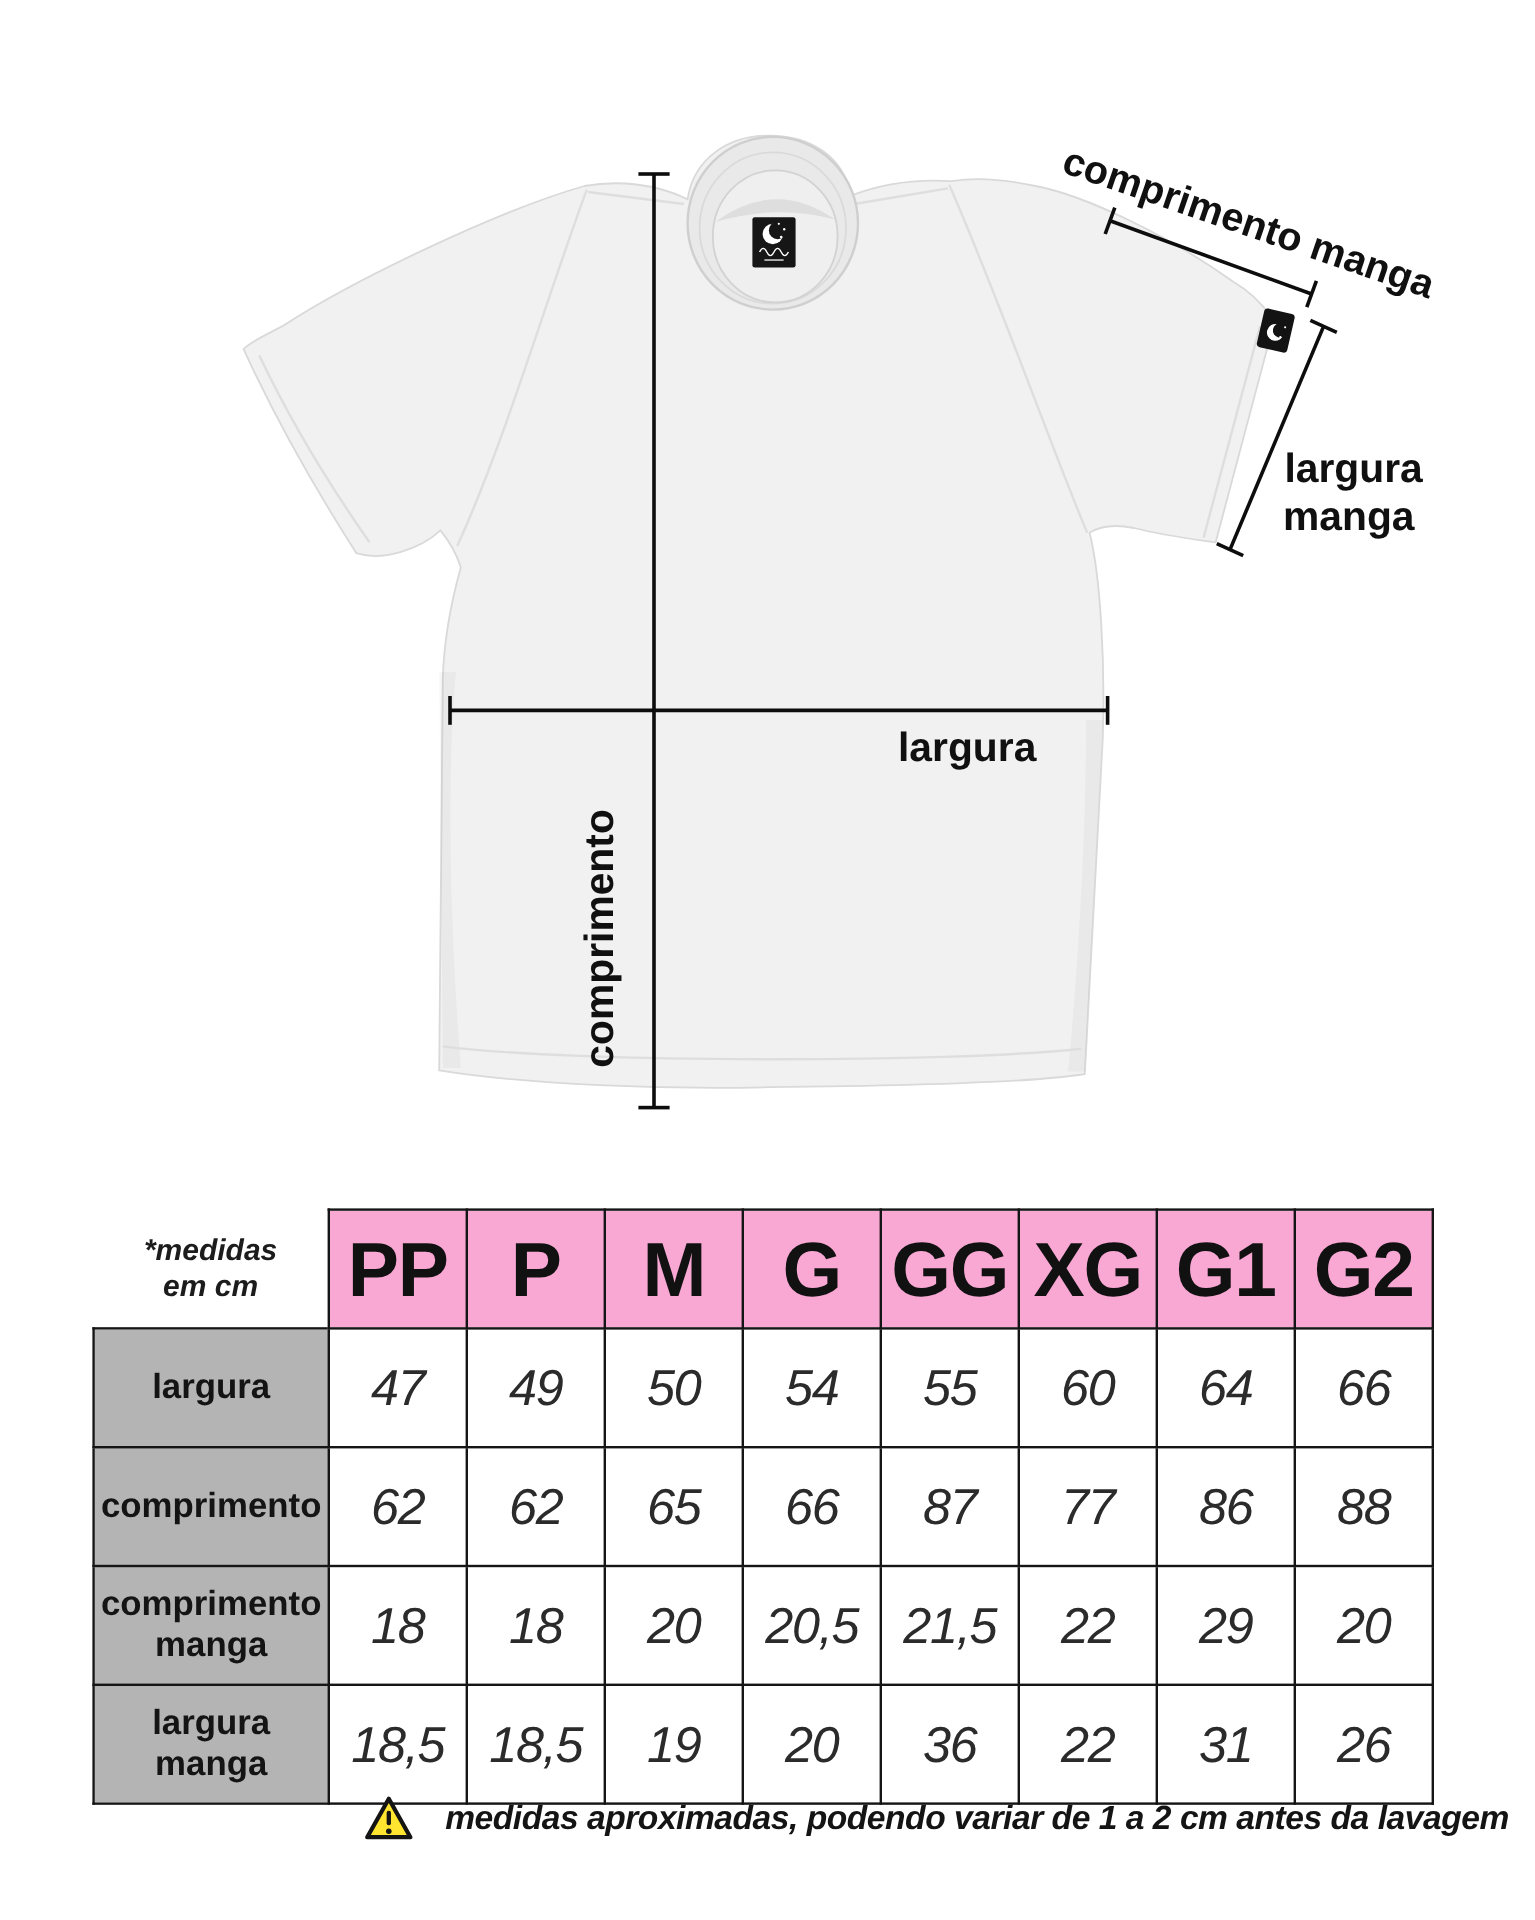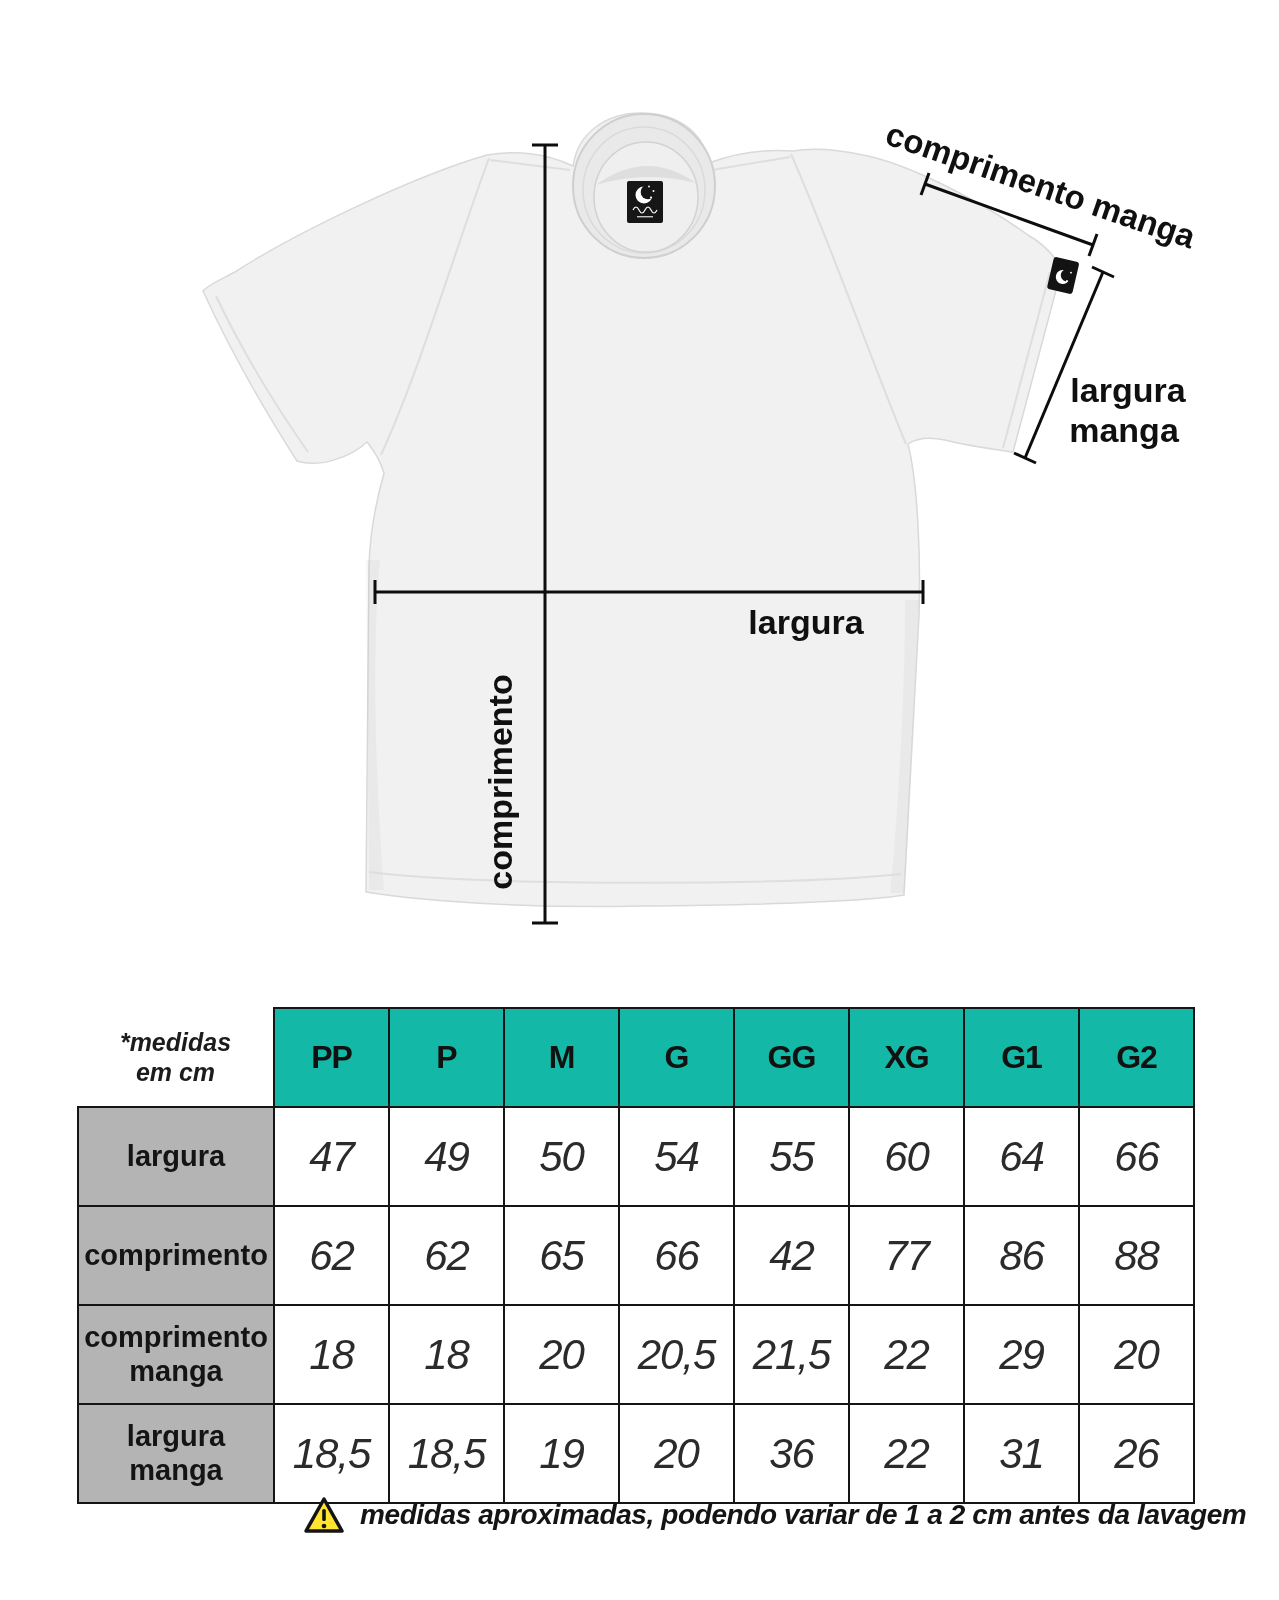--- a/index.html
+++ b/index.html
@@ -24,38 +24,38 @@
     border:2px solid #151515;
     text-align:center;vertical-align:middle;
     padding:0;overflow:hidden;
   }
   .corner-cell{
     border:none !important;background:#ffffff;
     font-style:italic;font-weight:bold;font-size:25px;
     line-height:1.2;color:#1c1c1c;
   }
   .size-head{
-    background:#14b8a6;height:97px;
-    font-size:32px;font-weight:bold;color:#111111;
+    background:#f9a8d4;height:97px;
+    font-size:64px;font-weight:bold;color:#111111;
     letter-spacing:-1px;
   }
   .row-label{
     background:#b4b4b4;height:97px;
     font-size:29px;font-weight:bold;color:#141414;
     line-height:1.15;
   }
   .val-cell{
     background:#ffffff;
     font-size:42px;font-style:italic;font-weight:400;
     color:#2b2b2b;letter-spacing:-1px;
   }
   
   .footnote{
     position:absolute;left:303px;top:1495px;
-    display:flex;align-items:center;gap:15px;
+    display:flex;align-items:center;gap:26px;
   }
   .footnote-text{
     font-size:28px;font-style:italic;font-weight:bold;
     color:#141414;letter-spacing:-0.4px;white-space:nowrap;
   }
 </style>
 </head>
 <body>
 
 <div class="page">
@@ -188,21 +188,21 @@
       <td class="val-cell">60</td>
       <td class="val-cell">64</td>
       <td class="val-cell">66</td>
     </tr>
     <tr>
       <td class="row-label">comprimento</td>
       <td class="val-cell">62</td>
       <td class="val-cell">62</td>
       <td class="val-cell">65</td>
       <td class="val-cell">66</td>
-      <td class="val-cell">42</td>
+      <td class="val-cell">87</td>
       <td class="val-cell">77</td>
       <td class="val-cell">86</td>
       <td class="val-cell">88</td>
     </tr>
     <tr>
       <td class="row-label">comprimento manga</td>
       <td class="val-cell">18</td>
       <td class="val-cell">18</td>
       <td class="val-cell">20</td>
       <td class="val-cell">20,5</td>

